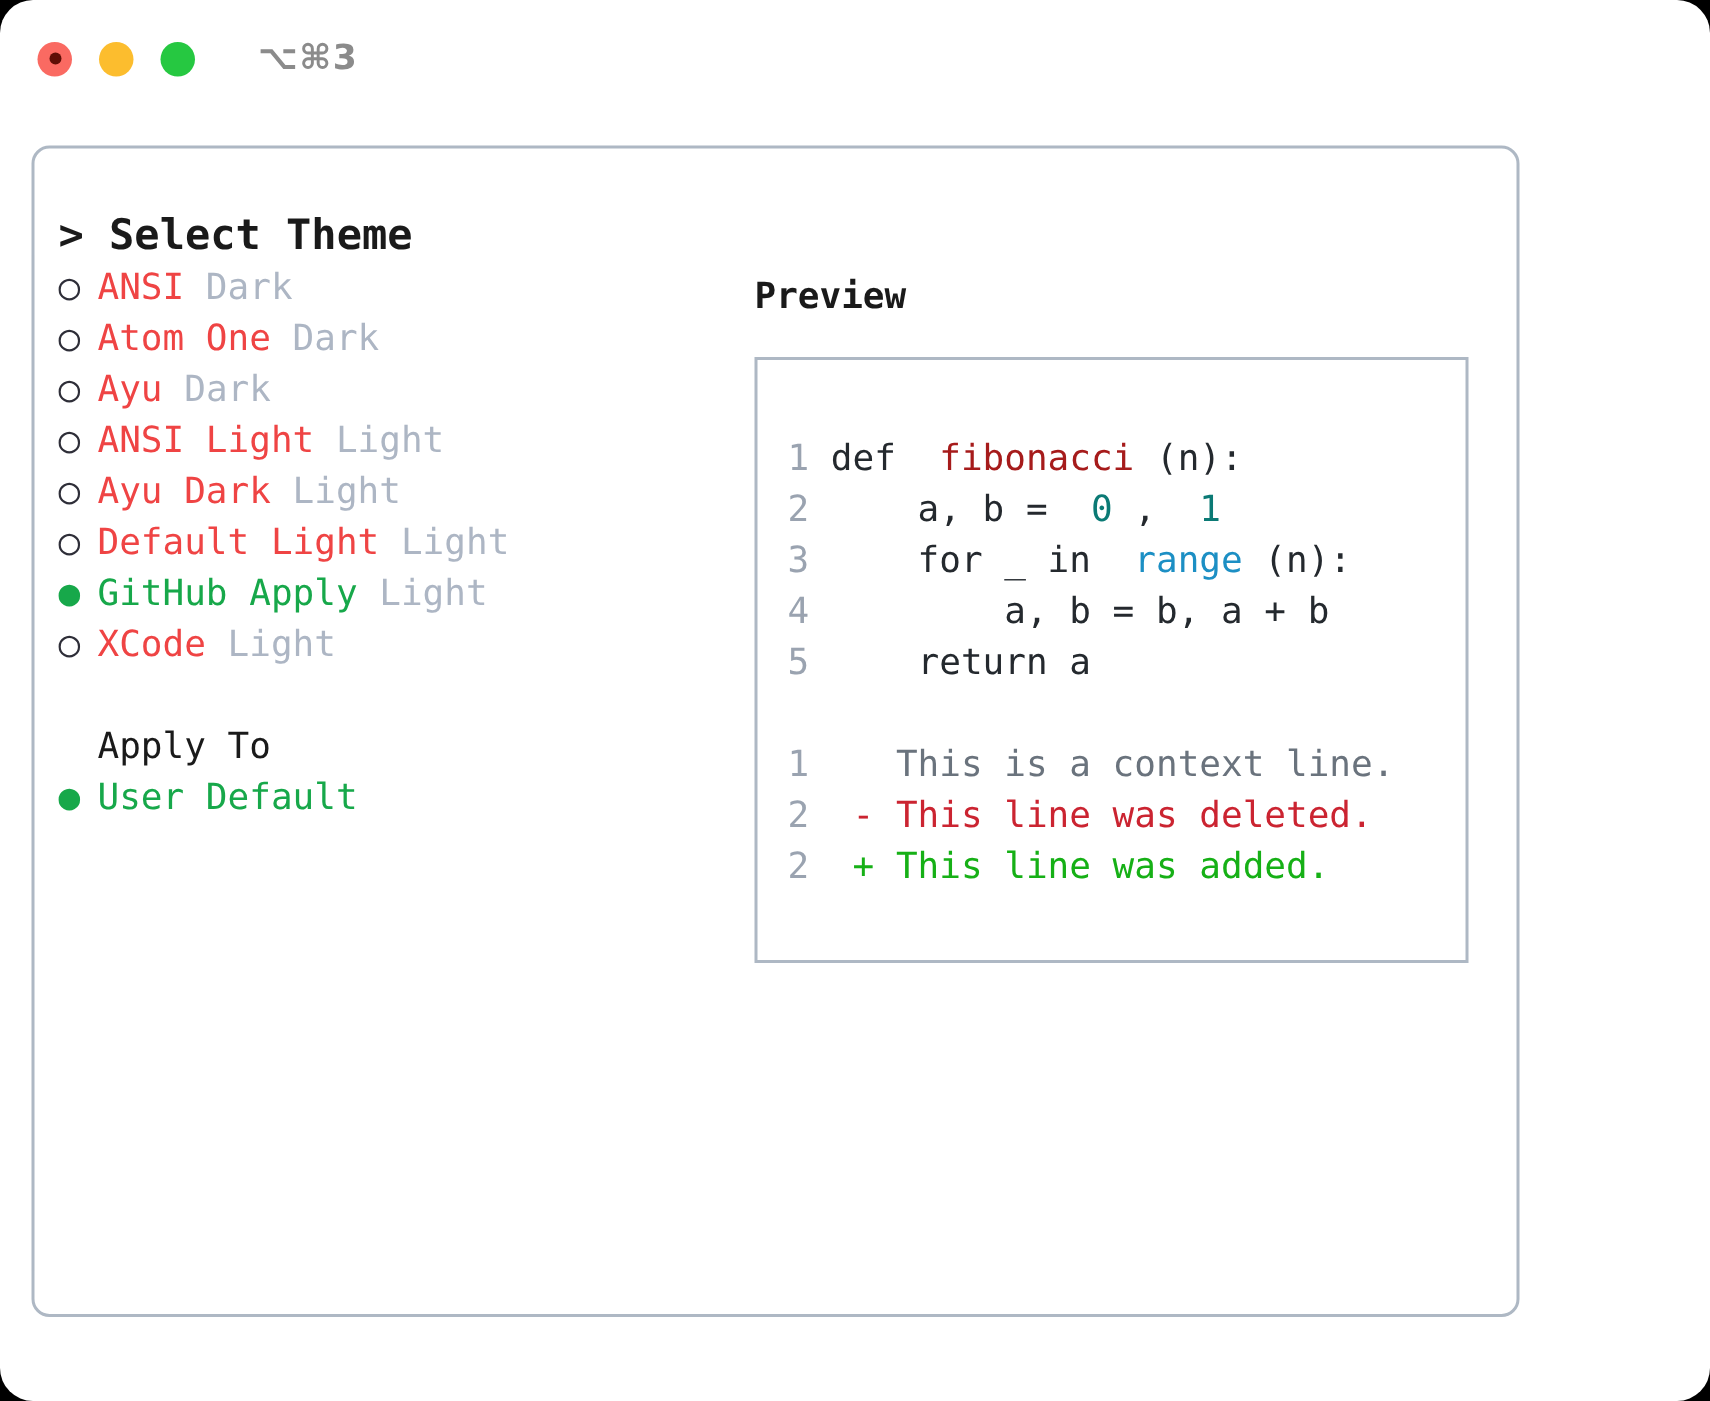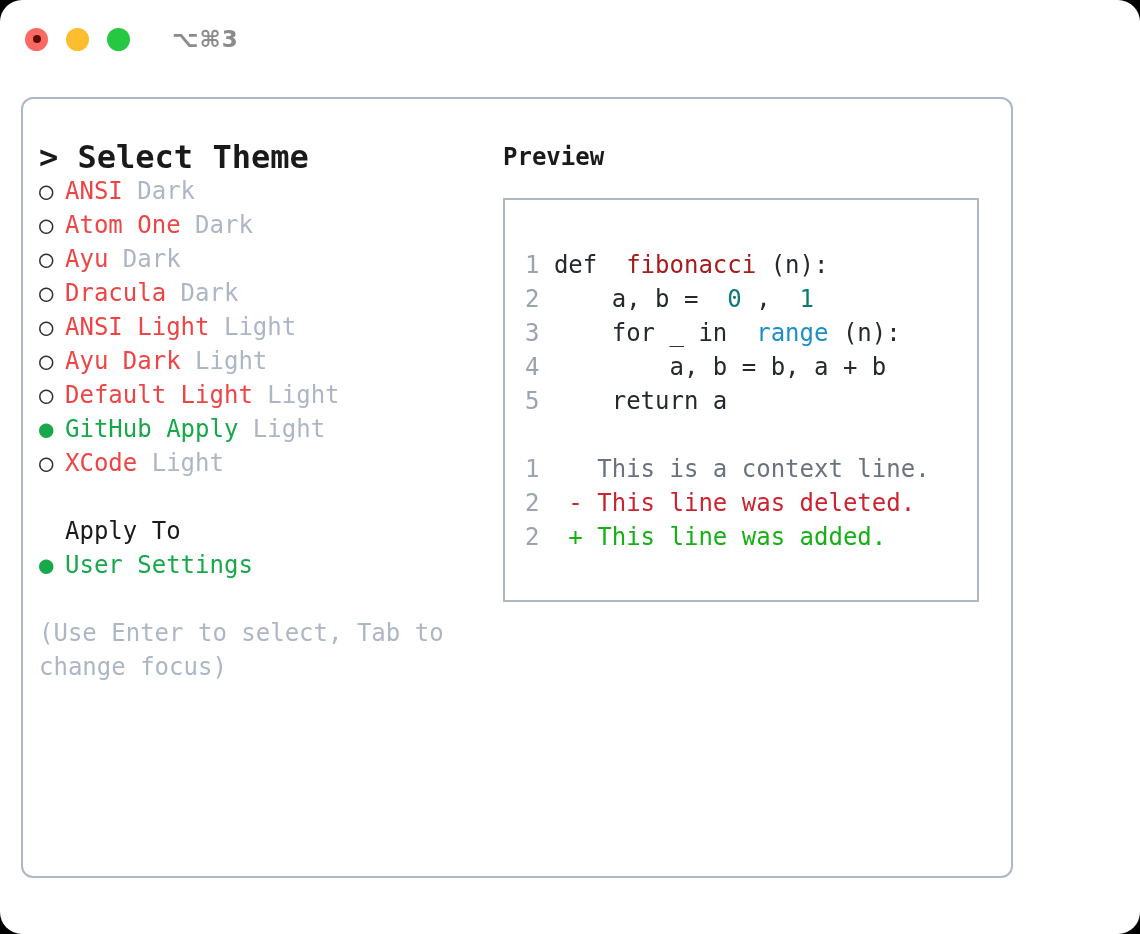--- a/index.html
+++ b/index.html
@@ -80,21 +80,21 @@
 
   
   #left-col {
     position: absolute;
     left: 16px;
     top: 41px;
     width: 440px;
   }
 
   .header-row {
-    font-size: 32px;
+    font-size: 28px;
     font-weight: bold;
     color: #1a1a1a;
     line-height: 34px;
     white-space: pre;
   }
 
   .theme-item {
     font-size: 24px;
     line-height: 34px;
     color: #2e2e38;
@@ -137,20 +137,21 @@
     position: absolute;
     left: 480px;
     top: 41px;
     width: 490px;
   }
   #preview-title {
     font-size: 24px;
     font-weight: bold;
     color: #1a1a1a;
     line-height: 34px;
+    margin-top: 40px;
   }
   #preview-box {
     margin-top: 24px;
     width: 476px;
     height: 404px;
     border: 2px solid #aeb8c4;
     box-sizing: border-box;
     background: #ffffff;
     position: relative;
   }
@@ -191,33 +192,31 @@
   </div>
 
   <div id="panel">
 
     <div id="left-col">
       <div class="header-row">&gt; Select Theme</div>
       <div id="theme-list">
           <div class="theme-item"><span class="marker">○</span><span class="label">ANSI</span><span class="tag"> Dark</span></div>
           <div class="theme-item"><span class="marker">○</span><span class="label">Atom One</span><span class="tag"> Dark</span></div>
           <div class="theme-item"><span class="marker">○</span><span class="label">Ayu</span><span class="tag"> Dark</span></div>
-          <div class="theme-item"><span class="marker">○</span><span class="label">Dracula</span><span class="tag"> Dark</span></div>
           <div class="theme-item"><span class="marker">○</span><span class="label">ANSI Light</span><span class="tag"> Light</span></div>
           <div class="theme-item"><span class="marker">○</span><span class="label">Ayu Dark</span><span class="tag"> Light</span></div>
           <div class="theme-item"><span class="marker">○</span><span class="label">Default Light</span><span class="tag"> Light</span></div>
           <div class="theme-item selected"><span class="marker">●</span><span class="label">GitHub Apply</span><span class="tag"> Light</span></div>
           <div class="theme-item"><span class="marker">○</span><span class="label">XCode</span><span class="tag"> Light</span></div>
         </div>
       <div class="spacer"></div>
       <div class="apply-header">Apply To</div>
       <div id="apply-list">
-          <div class="theme-item selected"><span class="marker">●</span><span class="label">User Settings</span></div>
+          <div class="theme-item selected"><span class="marker">●</span><span class="label">User Default</span></div>
         </div>
-      <div class="help-text">(Use Enter to select, Tab to change focus)</div>
     </div>
 
     <div id="right-col">
       <div id="preview-title">Preview</div>
       <div id="preview-box">
         <div id="code"><div><span class="ln">1</span><span class="code-text"> def </span><span class="tok-fn"> fibonacci</span><span class="code-text"> (n):</span></div><div><span class="ln">2</span><span class="code-text">     a, b = </span><span class="tok-num"> 0</span><span class="code-text"> , </span><span class="tok-num"> 1</span></div><div><span class="ln">3</span><span class="code-text">     for _ in </span><span class="tok-call"> range</span><span class="code-text"> (n):</span></div><div><span class="ln">4</span><span class="code-text">         a, b = b, a + b</span></div><div><span class="ln">5</span><span class="code-text">     return a</span></div><div>&nbsp;</div><div><span class="ln">1</span><span class="diff-ctx">    This is a context line.</span></div><div><span class="ln">2</span><span class="diff-del">  - This line was deleted.</span></div><div><span class="ln">2</span><span class="diff-add">  + This line was added.</span></div></div>
       </div>
     </div>
 
   </div>

